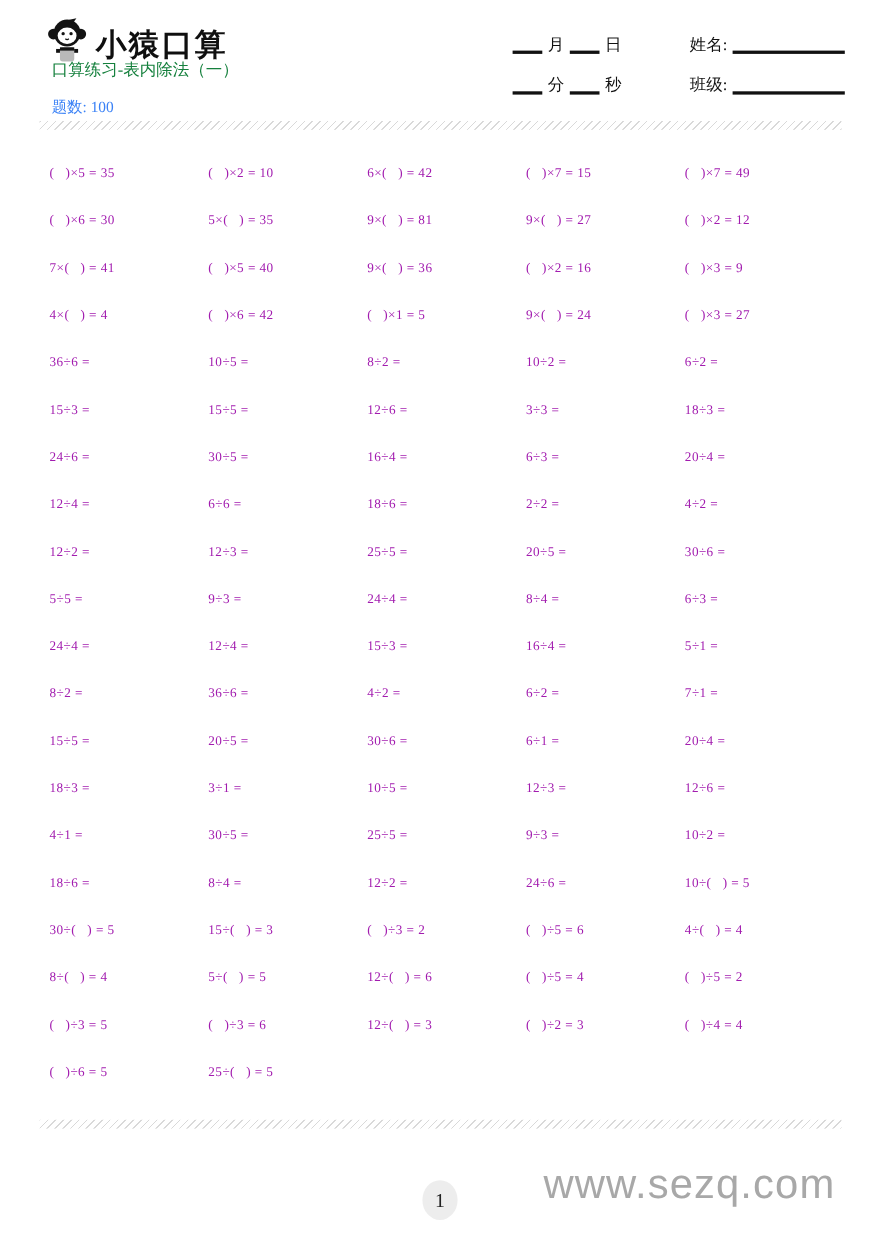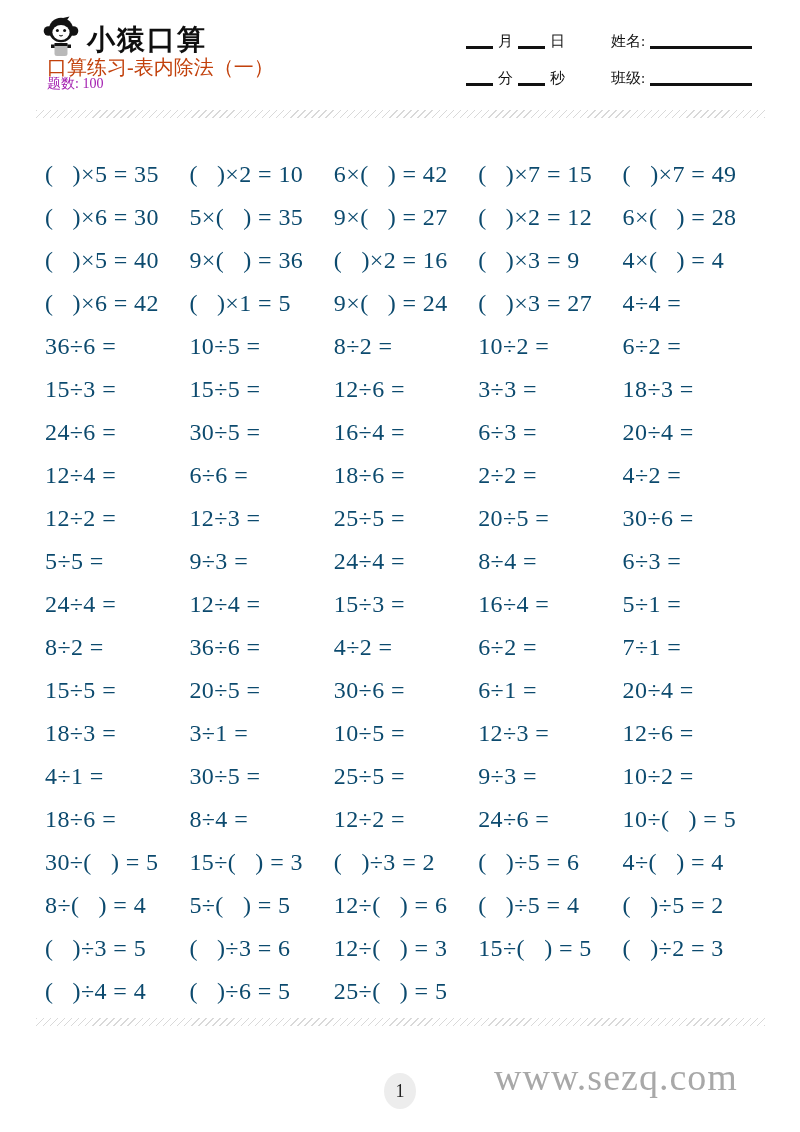--- a/index.html
+++ b/index.html
@@ -8,57 +8,57 @@
     font-family:"Liberation Serif","DejaVu Serif",serif;color:#1a1a1a;overflow:hidden;
   }
   .page{position:absolute;inset:0;}
 
   
   .logo-row{position:absolute;left:42px;top:16px;display:flex;align-items:center;gap:7px;}
   .logo-text{
     font-family:Liberation Sans, sans-serif;font-weight:bold;
     font-size:28px;color:#0f0f0f;letter-spacing:2px;line-height:1;
   }
-  .subtitle{position:absolute;left:47px;top:54px;font-size:20px;color:#c2410c;}
-  .count{position:absolute;left:47px;top:75px;font-size:14px;color:#a21caf;}
+  .subtitle{position:absolute;left:47px;top:54px;font-size:15px;color:#15803d;}
+  .count{position:absolute;left:47px;top:89px;font-size:14px;color:#3b82f6;}
 
   
   .hr-row{position:absolute;left:466px;display:flex;align-items:flex-end;font-size:15px;color:#111;}
   .hr-row.r1{top:33px;}
   .hr-row.r2{top:70px;}
   .blank-line{display:inline-block;width:27px;height:13px;border-bottom:3px solid #111;}
   .blank-line.long{width:102px;}
   .hr-lbl{margin:0 5px;line-height:1;}
-  .hr-group{margin-left:36px;display:flex;align-items:flex-end;}
+  .hr-group{margin-left:52px;display:flex;align-items:flex-end;}
 
   
   .hatch{
     position:absolute;left:36px;width:729px;height:8px;
     background:repeating-linear-gradient(135deg,#d9d9d9 0,#d9d9d9 1px,#ffffff 1px,#ffffff 5px);
   }
   .hatch.top{top:110px;}
   .hatch.bottom{top:1018px;}
 
   
   .problems{
-    position:absolute;left:45px;top:153px;width:722px;
+    position:absolute;left:45px;top:136px;width:722px;
     display:grid;grid-template-columns:repeat(5,1fr);grid-auto-rows:43px;
-    font-size:24px;color:#0c4a6e;letter-spacing:0.4px;
+    font-size:12px;color:#a21caf;letter-spacing:0.4px;
   }
   .cell{white-space:pre;display:flex;align-items:center;}
 
   
   .page-badge{
     position:absolute;left:384px;top:1073px;width:32px;height:36px;border-radius:50%;
     background:#ededed;display:flex;align-items:center;justify-content:center;
     font-size:18px;color:#222;
   }
   .watermark{
     position:absolute;left:494px;top:1058px;
-    font-family:Liberation Serif, serif;
+    font-family:Liberation Sans, sans-serif;
     font-size:38px;color:#a8a8a8;letter-spacing:1px;line-height:1;
   }
 </style>
 </head>
 <body>
 
 <div class="page">
 
   <div class="logo-row">
     <span>
@@ -106,33 +106,33 @@
   <div class="hatch top"></div>
 
   <div class="problems">
       <div class="cell">(   )×5 = 35</div>
       <div class="cell">(   )×2 = 10</div>
       <div class="cell">6×(   ) = 42</div>
       <div class="cell">(   )×7 = 15</div>
       <div class="cell">(   )×7 = 49</div>
       <div class="cell">(   )×6 = 30</div>
       <div class="cell">5×(   ) = 35</div>
+      <div class="cell">9×(   ) = 81</div>
       <div class="cell">9×(   ) = 27</div>
       <div class="cell">(   )×2 = 12</div>
-      <div class="cell">6×(   ) = 28</div>
+      <div class="cell">7×(   ) = 41</div>
       <div class="cell">(   )×5 = 40</div>
       <div class="cell">9×(   ) = 36</div>
       <div class="cell">(   )×2 = 16</div>
       <div class="cell">(   )×3 = 9</div>
       <div class="cell">4×(   ) = 4</div>
       <div class="cell">(   )×6 = 42</div>
       <div class="cell">(   )×1 = 5</div>
       <div class="cell">9×(   ) = 24</div>
       <div class="cell">(   )×3 = 27</div>
-      <div class="cell">4÷4 =</div>
       <div class="cell">36÷6 =</div>
       <div class="cell">10÷5 =</div>
       <div class="cell">8÷2 =</div>
       <div class="cell">10÷2 =</div>
       <div class="cell">6÷2 =</div>
       <div class="cell">15÷3 =</div>
       <div class="cell">15÷5 =</div>
       <div class="cell">12÷6 =</div>
       <div class="cell">3÷3 =</div>
       <div class="cell">18÷3 =</div>
@@ -192,21 +192,20 @@
       <div class="cell">(   )÷5 = 6</div>
       <div class="cell">4÷(   ) = 4</div>
       <div class="cell">8÷(   ) = 4</div>
       <div class="cell">5÷(   ) = 5</div>
       <div class="cell">12÷(   ) = 6</div>
       <div class="cell">(   )÷5 = 4</div>
       <div class="cell">(   )÷5 = 2</div>
       <div class="cell">(   )÷3 = 5</div>
       <div class="cell">(   )÷3 = 6</div>
       <div class="cell">12÷(   ) = 3</div>
-      <div class="cell">15÷(   ) = 5</div>
       <div class="cell">(   )÷2 = 3</div>
       <div class="cell">(   )÷4 = 4</div>
       <div class="cell">(   )÷6 = 5</div>
       <div class="cell">25÷(   ) = 5</div>
     </div>
 
   <div class="hatch bottom"></div>
 
   <div class="page-badge">
     <span>1</span>

